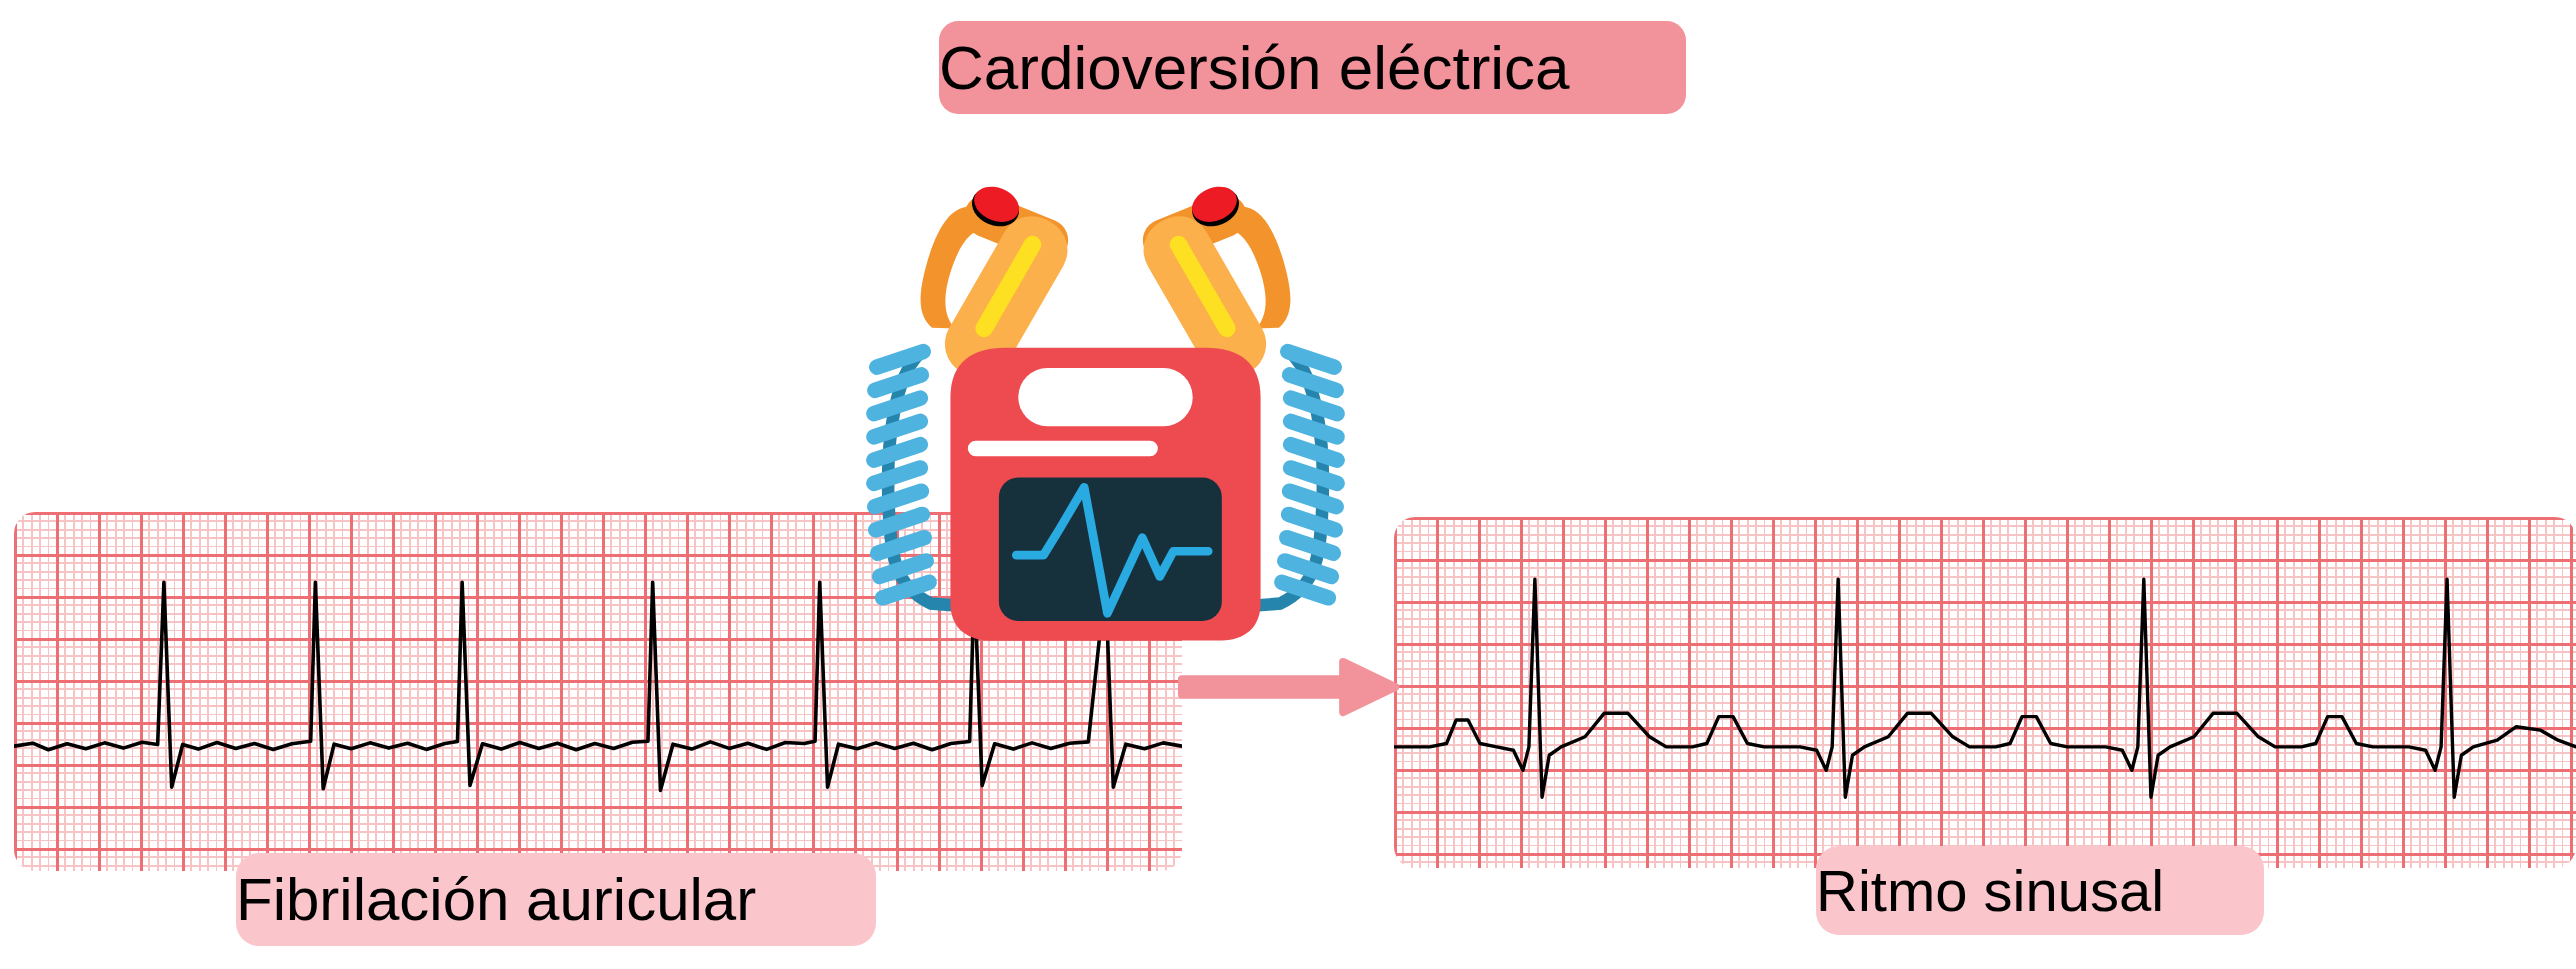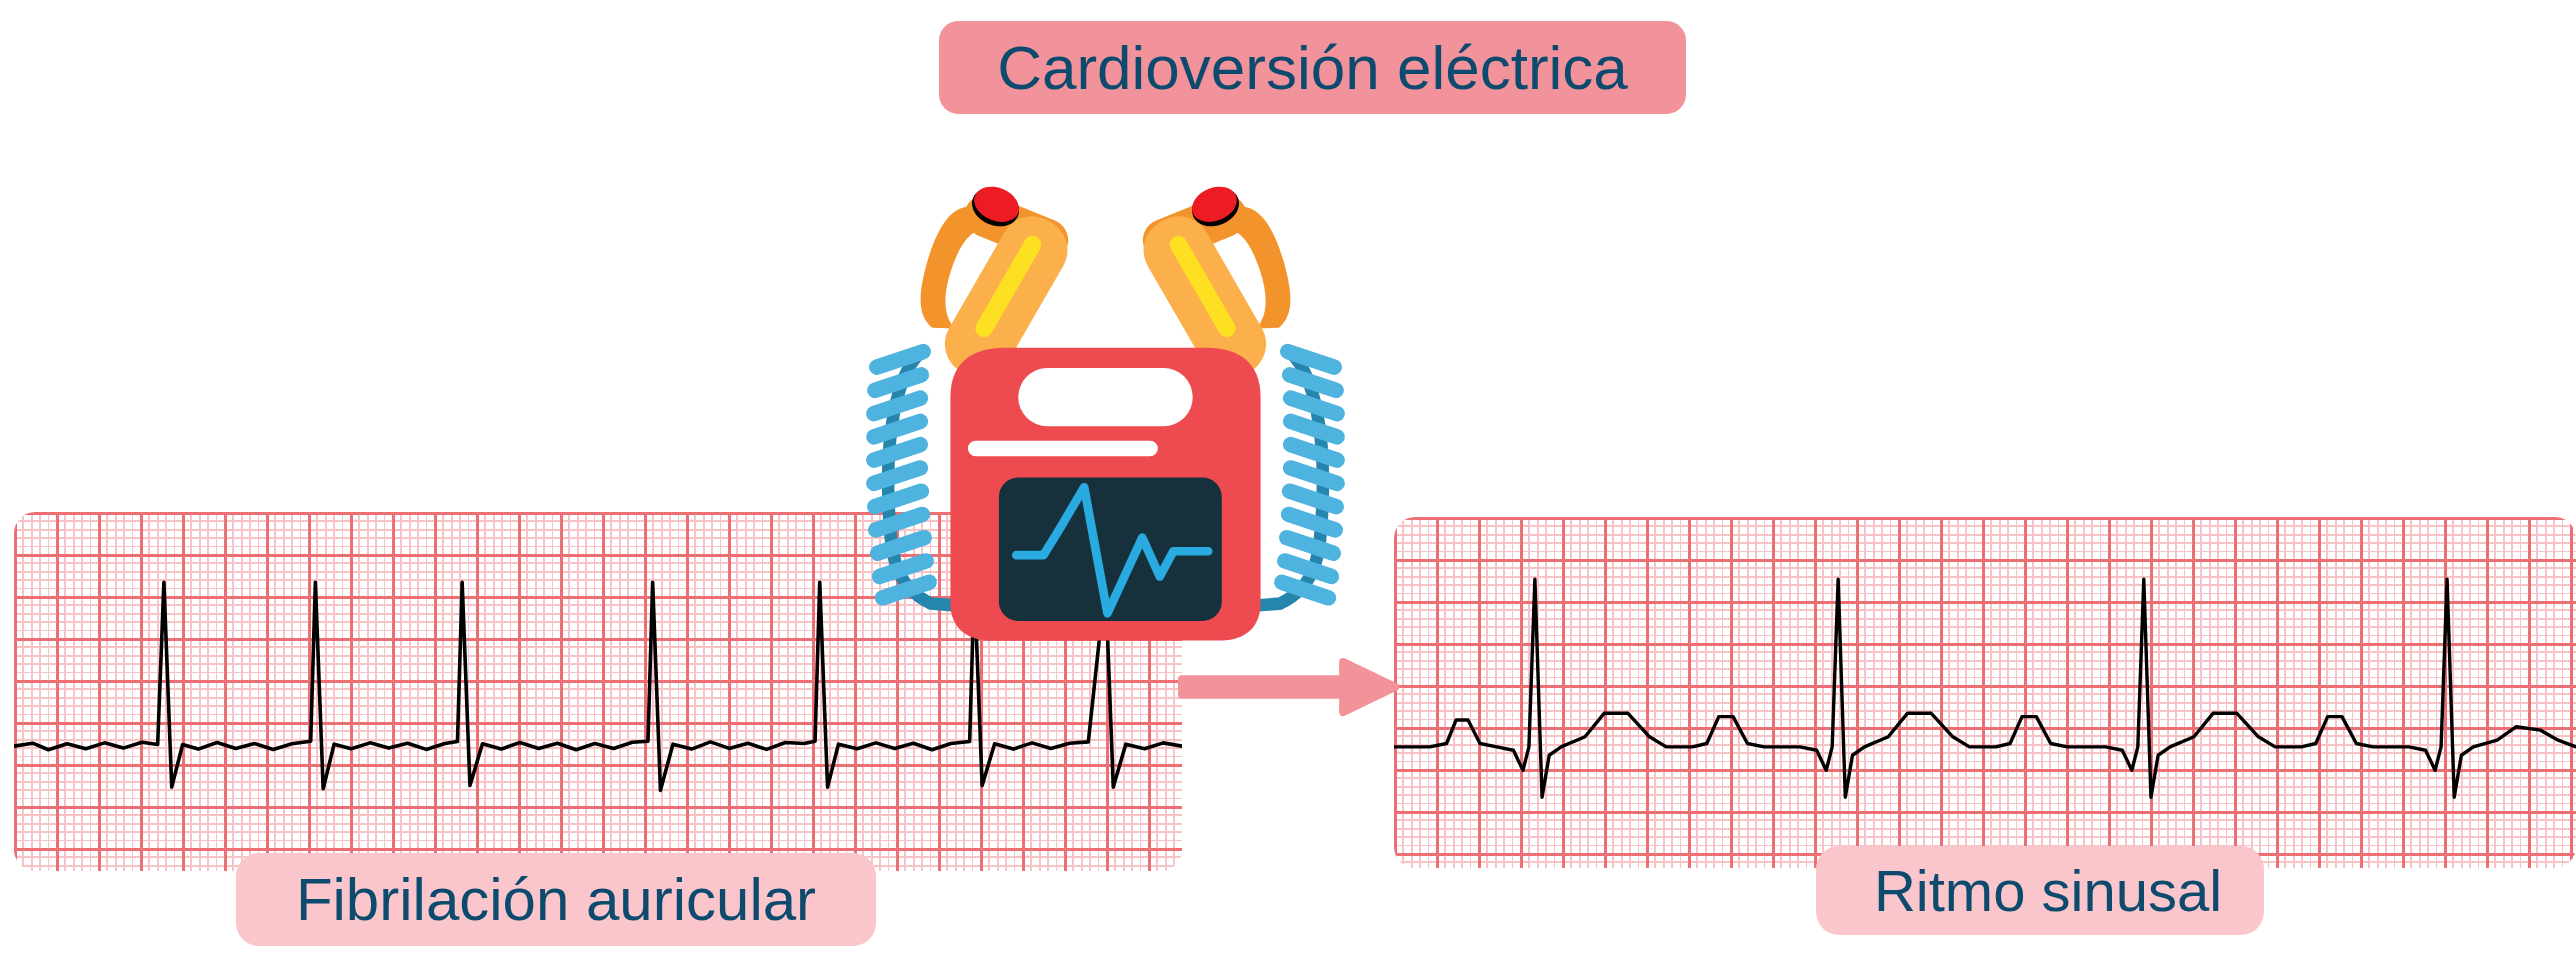--- a/index.html
+++ b/index.html
@@ -16,23 +16,23 @@
     height: 970px;
     background: #ffffff;
     overflow: hidden;
   }
 
   
   .badge {
     position: absolute;
     display: flex;
     align-items: center;
-    justify-content: center;
+    justify-content: flex-start;
     box-sizing: border-box;
-    color: #0c4a6e;
+    color: #000000;
     white-space: nowrap;
     line-height: 1;
   }
   #title-badge {
     left: 939px;
     top: 21.3px;
     width: 747px;
     height: 93px;
     background: #F2929A;
     border-radius: 19.4px;
@@ -48,21 +48,20 @@
     font-size: 60px;
   }
   #right-badge {
     left: 1816px;
     top: 846px;
     width: 448px;
     height: 89px;
     background: #FAC6CB;
     border-radius: 23px;
     font-size: 58px;
-    padding-left: 16px;
   }
 
   
   .ecg-strip {
     position: absolute;
     overflow: hidden;
     border-radius: 21.3px;
     background-color: #ffffff;
     background-image:
       repeating-linear-gradient(to right,  #ED6F73 0px, #ED6F73 2.9px, transparent 2.9px, transparent 42px),

